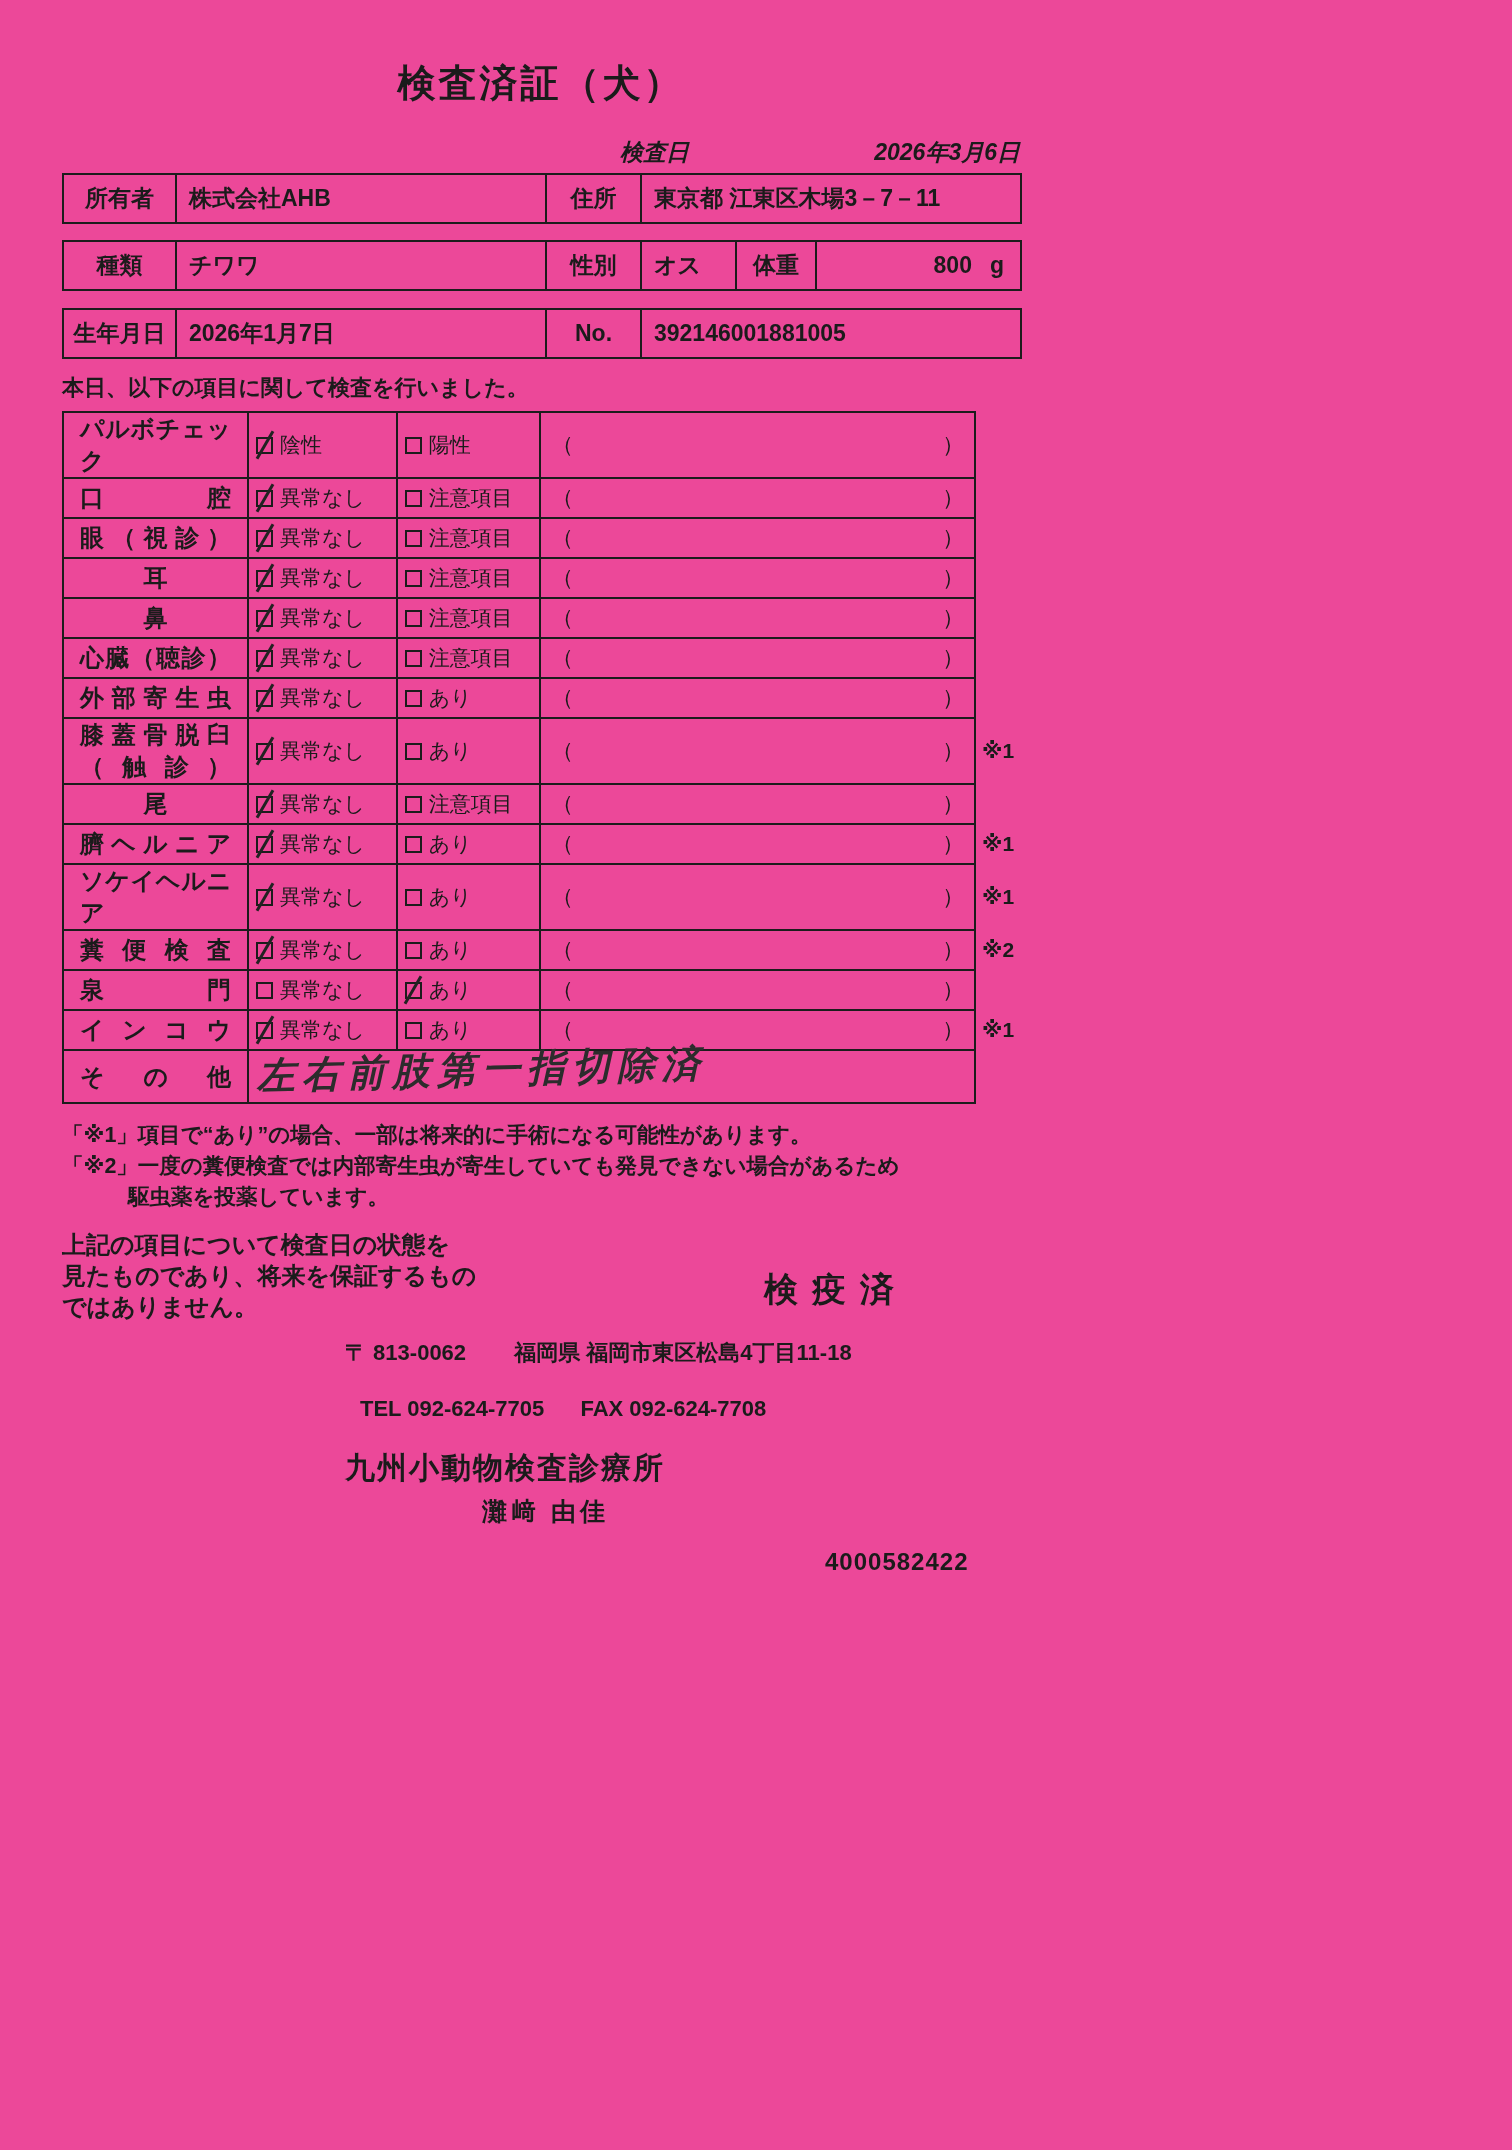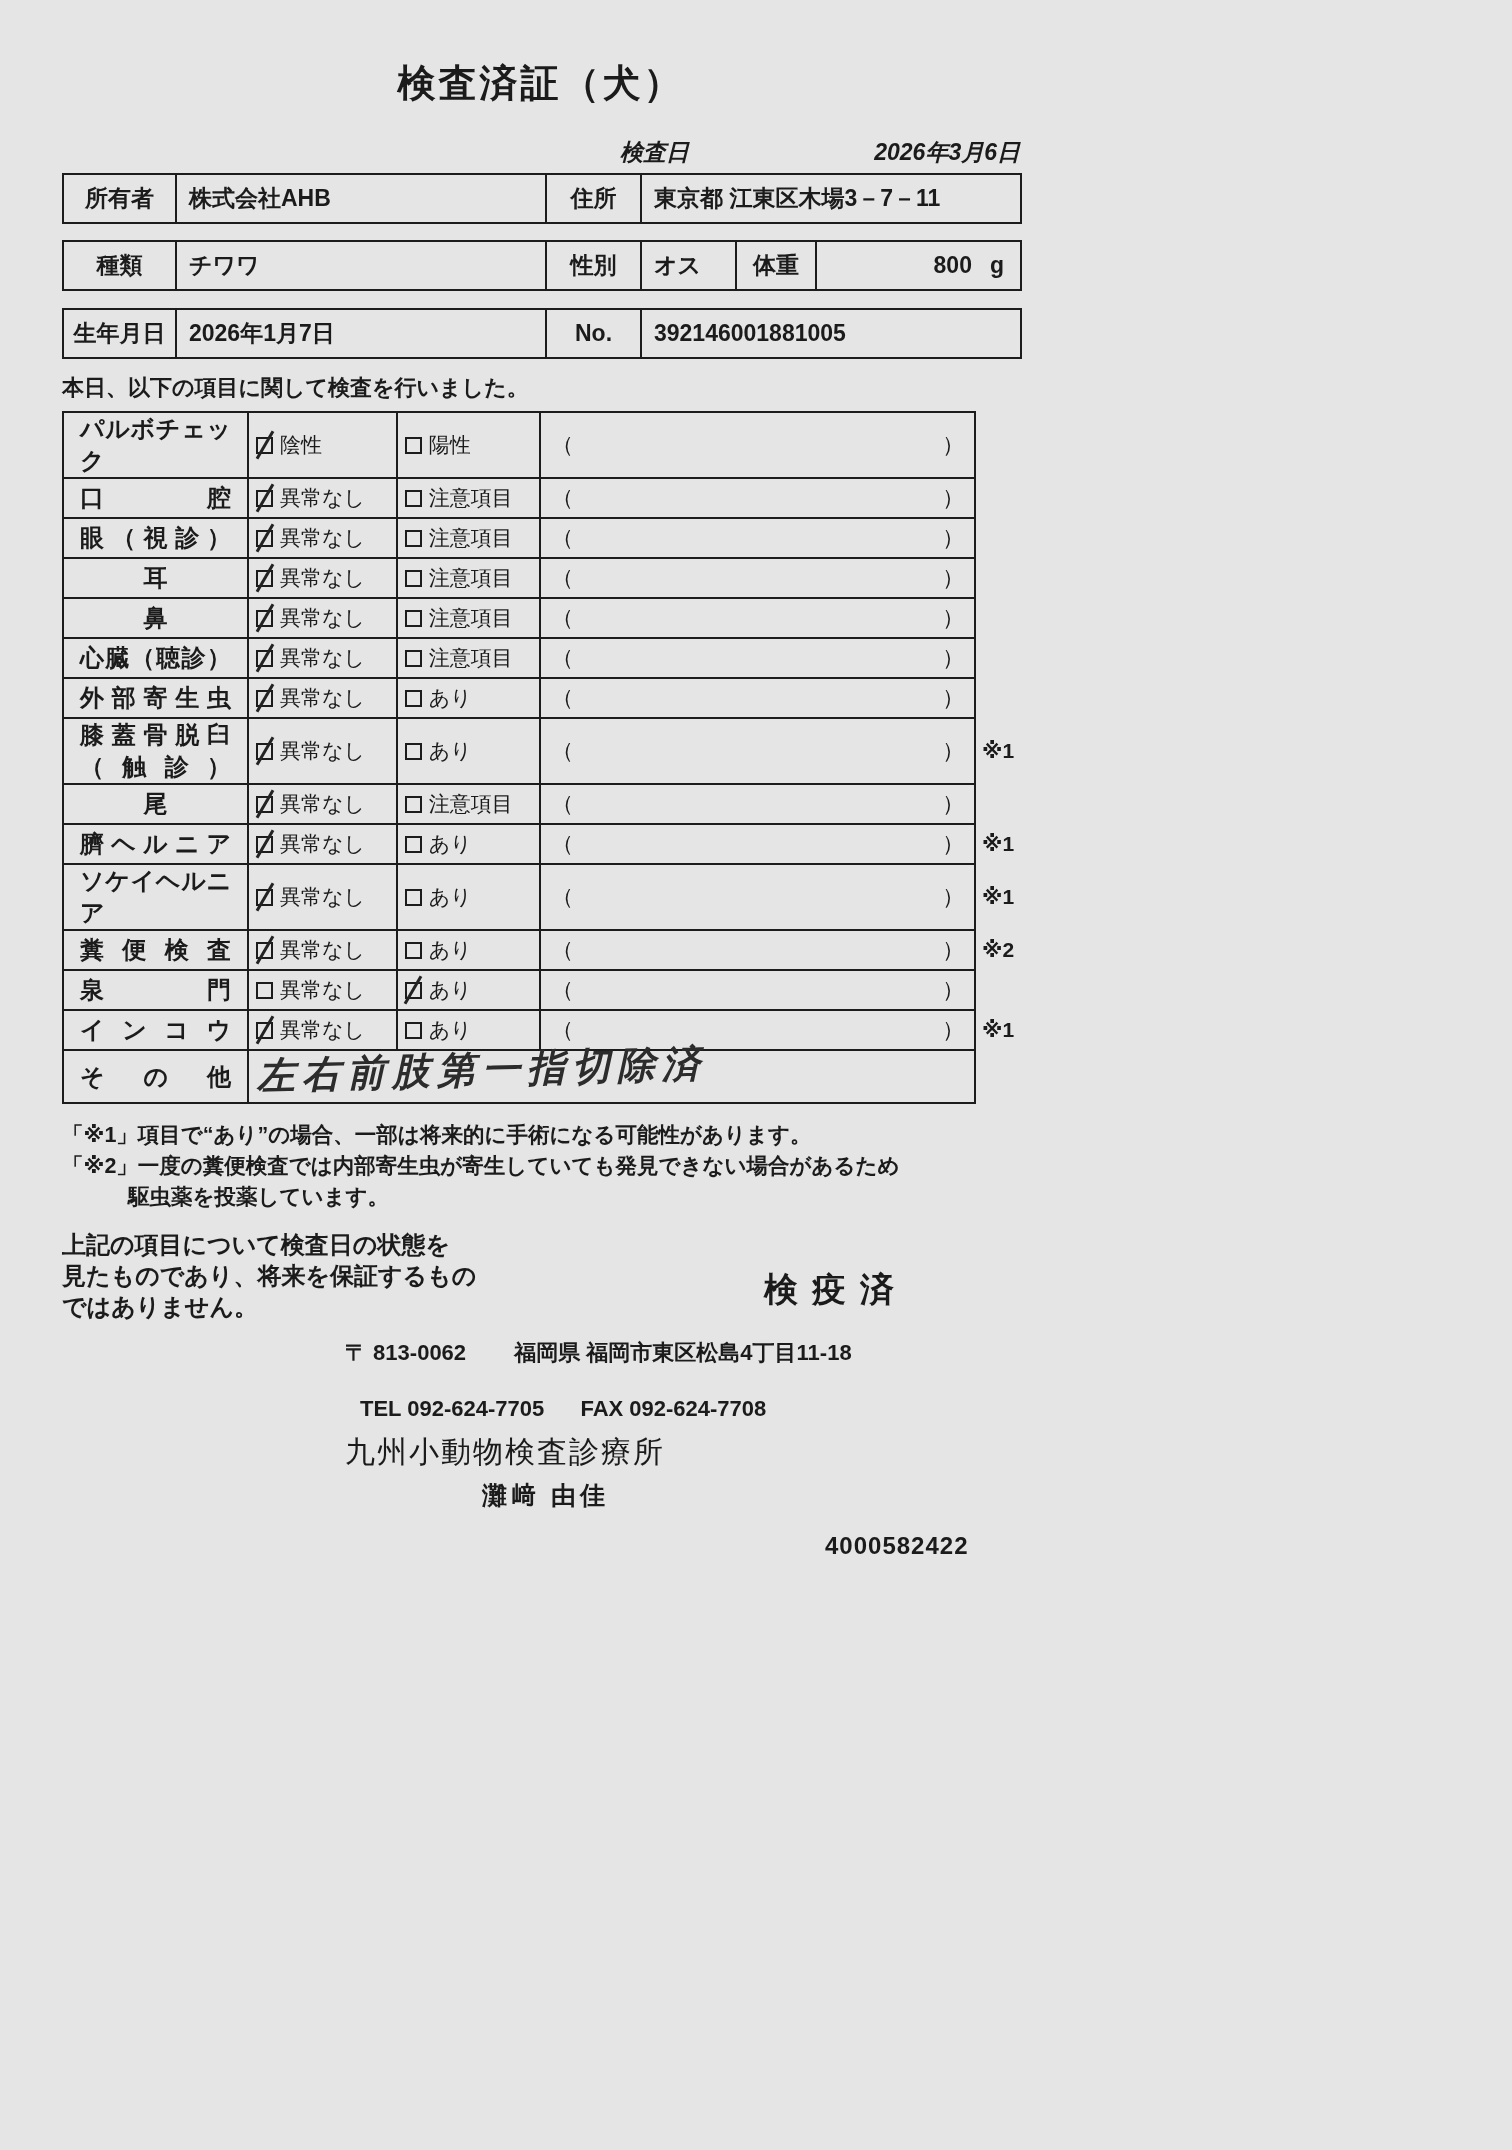--- a/index.html
+++ b/index.html
@@ -1,18 +1,18 @@
 <!DOCTYPE html>
 <html><head>
 <meta charset="utf-8">
 <style>
   * { margin:0; padding:0; box-sizing:border-box; }
   html,body { background:#ffffff; }
   body { font-family:"Liberation Sans","DejaVu Sans",sans-serif; color:#1b1b1b; }
-  .page { position:relative; width:1512px; height:2150px; background:#e5e5e5; overflow:hidden; }
+  .page { position:relative; width:1512px; height:2150px; background:#ec4899; overflow:hidden; }
   .content { position:absolute; left:62px; top:58px; width:958px; }
 
   .title { text-align:center; font-size:38px; font-weight:700; letter-spacing:3px; }
 
   .date-row { position:relative; height:34px; margin-top:24px; font-size:23px; font-weight:600;font-style:italic; }
   .date-label { position:absolute; left:558px; top:4px; }
   .date-value { position:absolute; right:0; top:4px; }
 
   table { border-collapse:collapse; table-layout:fixed; }
   .info-table { width:958px; margin-top:6px; }
@@ -42,21 +42,21 @@
   .notes .indent { padding-left:66px; }
 
   .bottom { position:relative; margin-top:16px; }
   .disclaimer { font-size:24px; font-weight:700; line-height:31px; }
   .stamp { position:absolute; left:702px; top:38px; font-size:34px; font-weight:600; letter-spacing:14px; white-space:nowrap; }
 
   .addr-line { margin-top:16px; padding-left:283px; font-size:22px; font-weight:600; }
   .addr-line .postal { margin-right:42px; }
   .tel-line { margin-top:28px; padding-left:298px; font-size:22px; font-weight:600; }
   .tel-line .fax { margin-left:30px; }
-  .clinic-name { margin-top:10px; padding-left:283px; font-size:30px; font-weight:400; letter-spacing:2px; }
+  .clinic-name { margin-top:26px; padding-left:283px; font-size:30px; font-weight:700; letter-spacing:2px; }
   .person { margin-top:6px; padding-left:420px; font-size:25px; font-weight:600; letter-spacing:4px; }
   .serial { margin-top:20px; padding-left:763px; font-size:24px; font-weight:600; letter-spacing:1px; }
 </style>
 </head>
 <body>
 
 <div class="page">
   <div class="content">
 
     <div class="title">検査済証（犬）</div>

